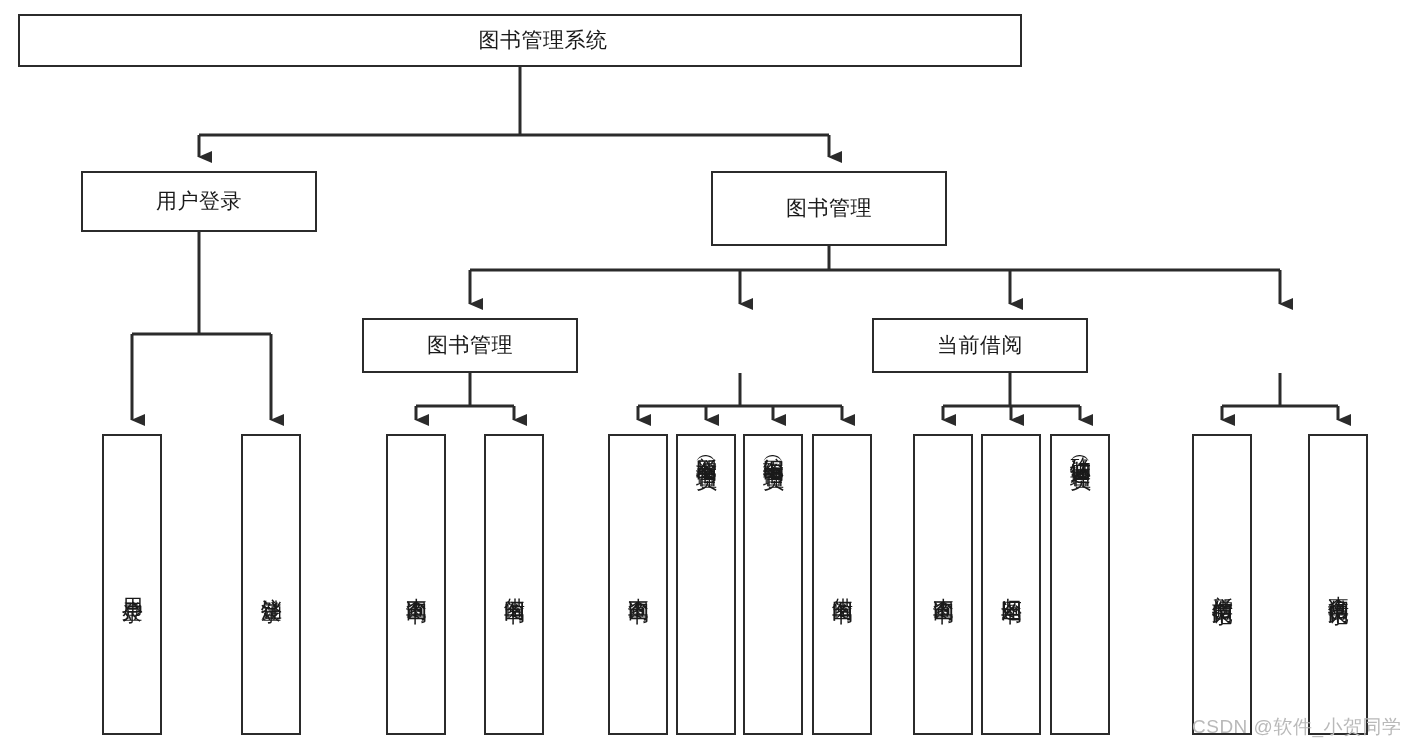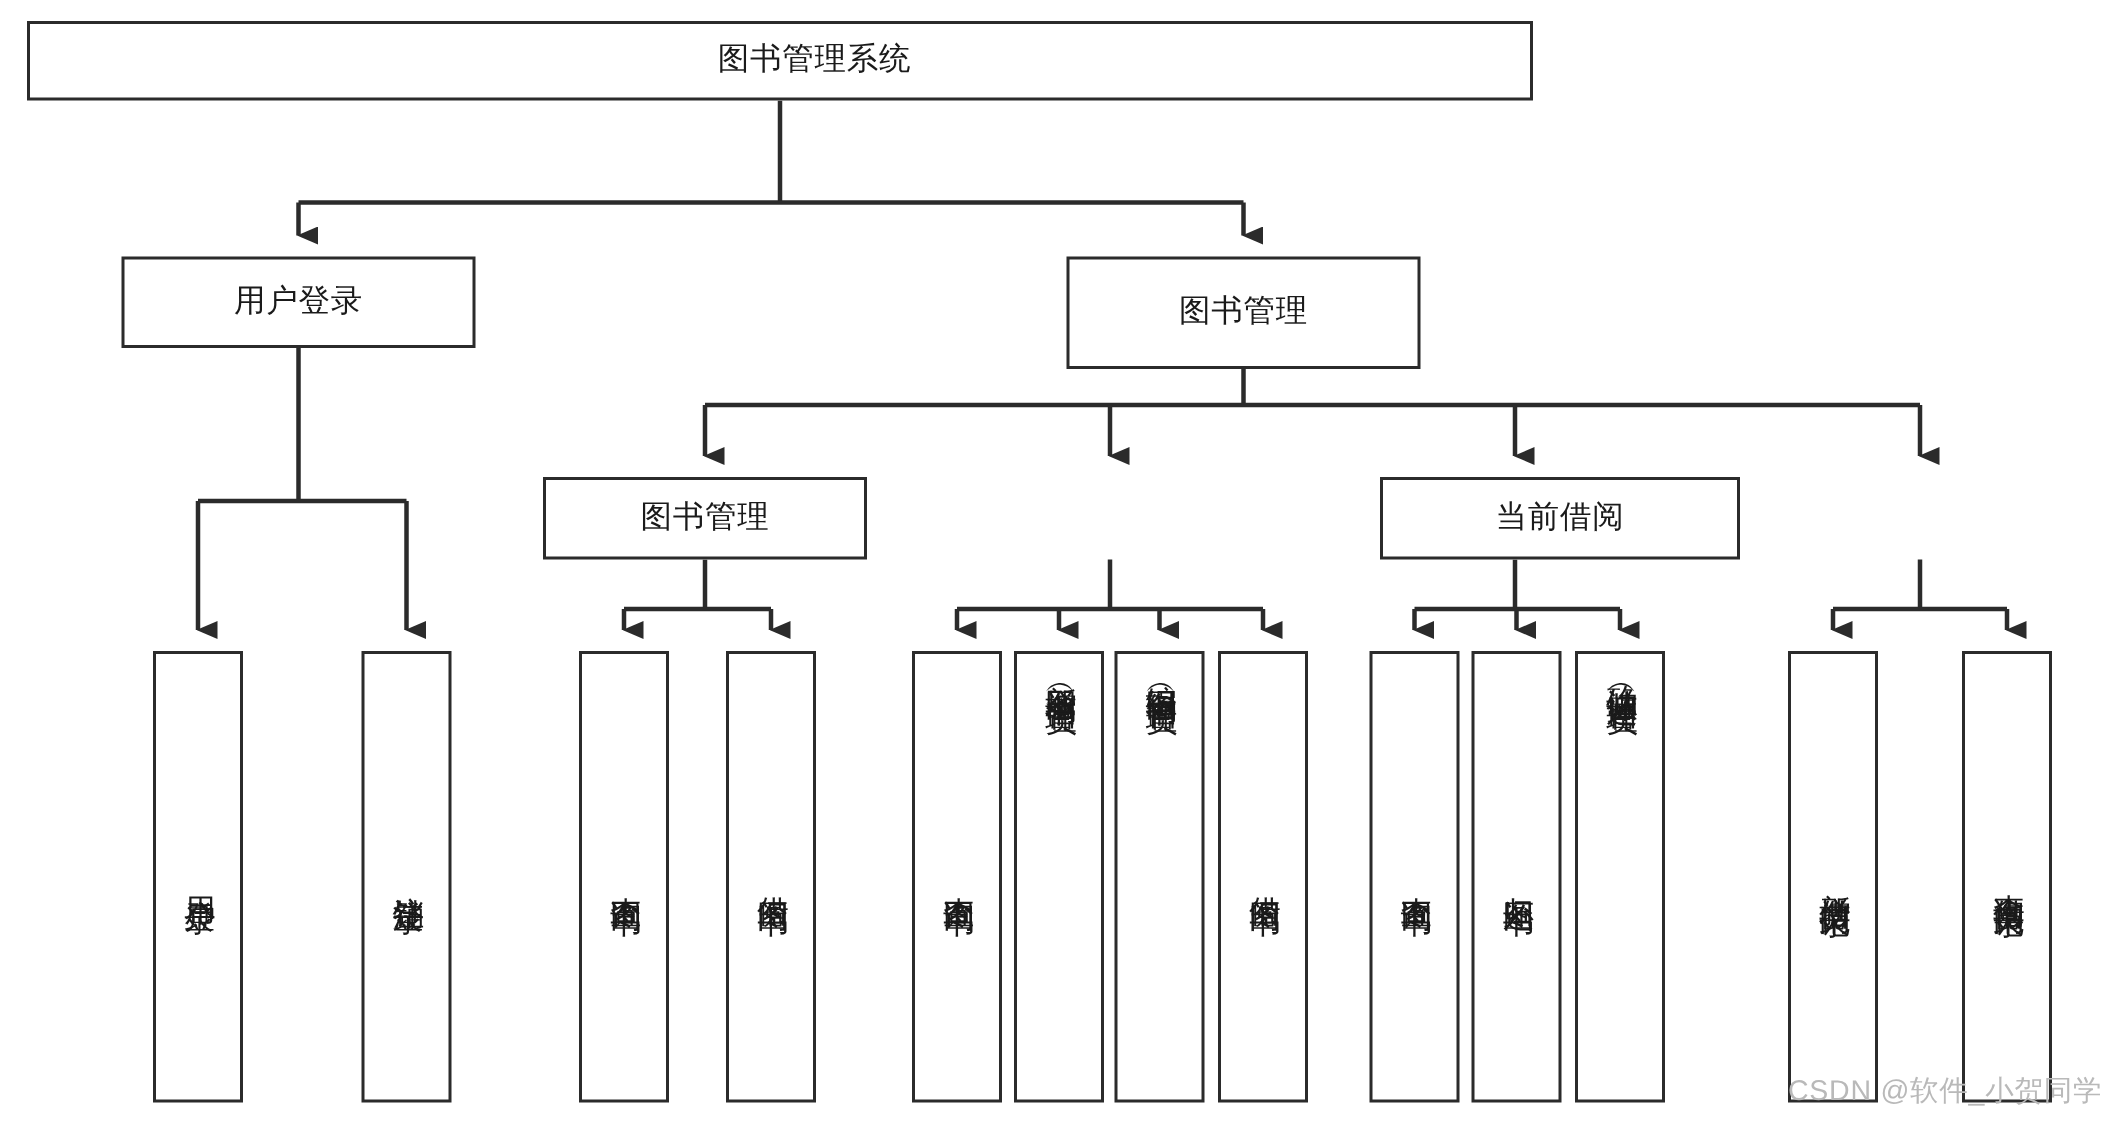--- a/index.html
+++ b/index.html
@@ -133,21 +133,21 @@
   <div class="node-box" style="left:81px;top:171px;width:236px;height:61px;">
     <span class="node-label">用户登录</span>
   </div>
   <div class="node-box" style="left:711px;top:171px;width:236px;height:75px;">
     <span class="node-label">图书管理</span>
   </div>
 
   <div class="node-box" style="left:362px;top:318px;width:216px;height:55px;">
     <span class="node-label">图书管理</span>
   </div>
-  <div class="node-box" style="left:920px;top:318px;width:240px;height:55px;">
+  <div class="node-box" style="left:872px;top:318px;width:216px;height:55px;">
     <span class="node-label">当前借阅</span>
   </div>
 
   <div class="node-box leaf-box center-v" style="left:102px;top:434px;width:60px;height:301px;">
     <span class="node-label">用户登录</span>
   </div>
   <div class="node-box leaf-box center-v" style="left:241px;top:434px;width:60px;height:301px;">
     <span class="node-label">注销登录</span>
   </div>
 

